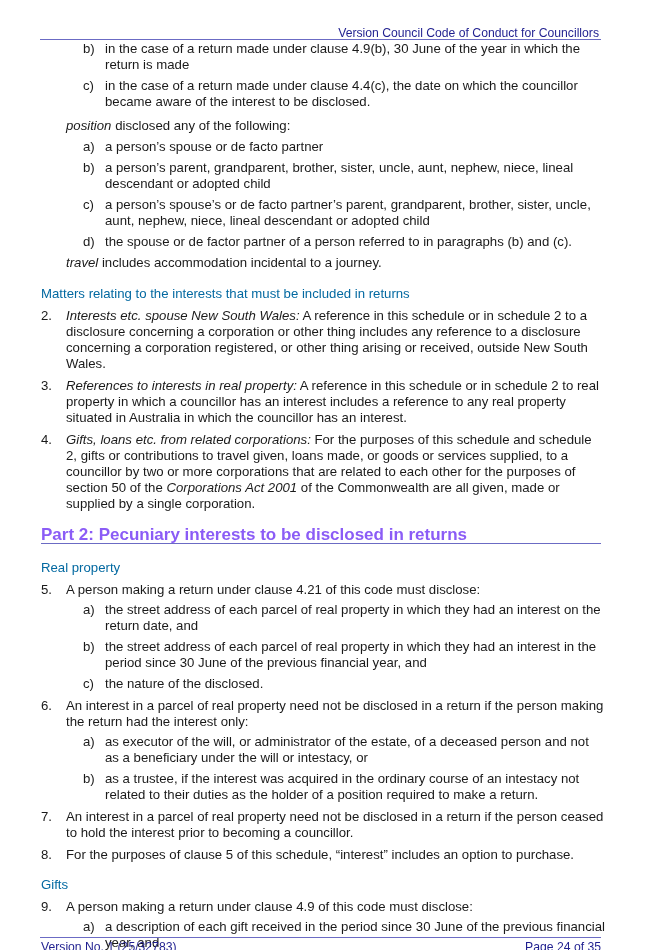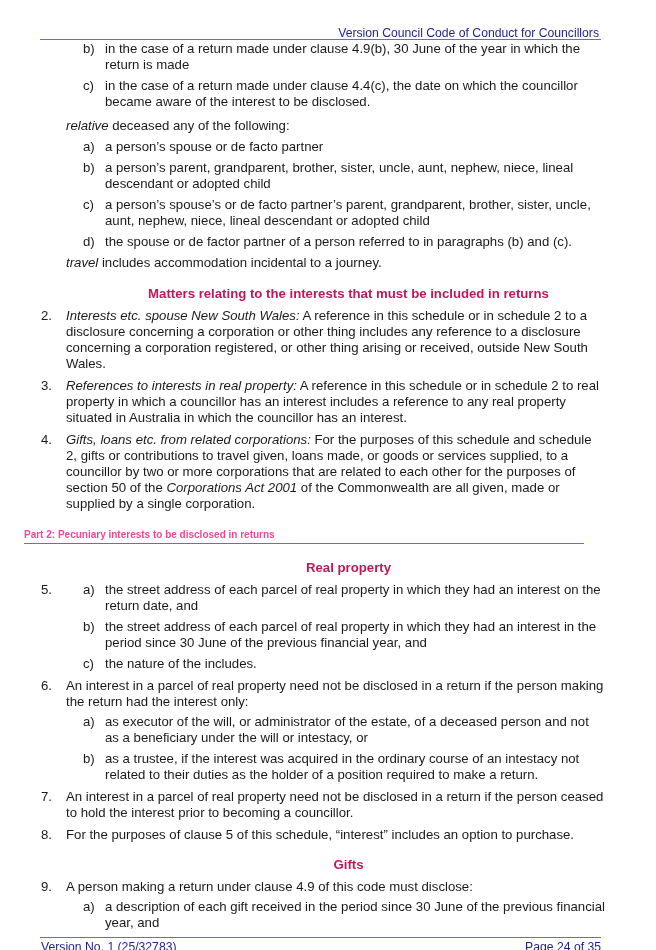--- a/index.html
+++ b/index.html
@@ -15,27 +15,26 @@
     position: absolute; left: 40px; width: 561px; top: 39px; height: 1px; background: #6b6bc4;
   }
   .content { position: absolute; left: 0; top: 41px; width: 656px; }
   .sub { position: relative; padding-left: 105px; padding-right: 50px; margin-bottom: 5px; }
   .sub .lbl { position: absolute; left: 83px; top: 0; }
   .def { padding-left: 66px; padding-right: 50px; margin-bottom: 5px; margin-top: 4px; }
   .num { position: relative; padding-left: 66px; padding-right: 50px; margin-bottom: 6px; }
   .num .lbl { position: absolute; left: 41px; top: 0; }
   em { font-style: italic; }
   .h2 {
-    color: #be185d; font-weight: bold; padding-left: 41px; margin-top: 15px; margin-bottom: 6px;
+    color: #0369a1; font-weight: normal; padding-left: 41px; margin-top: 15px; margin-bottom: 6px;
     font-size: 13.2px;
-    text-align: center;
   }
   .h1 {
-    color: #ec4899; font-weight: bold; margin-left: 24px; width: 560px; margin-top: 15px;
-    border-bottom: 1px solid #6b6bc4; padding-bottom: 0px; font-size: 10px;
+    color: #8b5cf6; font-weight: bold; margin-left: 41px; width: 560px; margin-top: 15px;
+    border-bottom: 1px solid #6b6bc4; padding-bottom: 0px; font-size: 17px;
   }
   .footer-rule {
     position: absolute; left: 40px; width: 561px; top: 937px; height: 1px; background: #6b6bc4;
   }
   .footer-left { position: absolute; left: 41px; top: 939px; color: #1f1f8f; font-size: 12.2px; }
   .footer-right { position: absolute; right: 55px; top: 939px; color: #1f1f8f; font-size: 12.2px; }
 </style>
 </head>
 <body>
 
@@ -46,21 +45,21 @@
   <div class="sub">
     <span class="lbl">b)</span>
     <span>in the case of a return made under clause 4.9(b), 30 June of the year in which the return is made</span>
   </div>
   <div class="sub">
     <span class="lbl">c)</span>
     <span>in the case of a return made under clause 4.4(c), the date on which the councillor became aware of the interest to be disclosed.</span>
   </div>
 
   <div class="def" style="margin-top:8px">
-    <em>relative</em><span> deceased any of the following:</span>
+    <em>position</em><span> disclosed any of the following:</span>
   </div>
   <div class="sub">
     <span class="lbl">a)</span>
     <span>a person’s spouse or de facto partner</span>
   </div>
   <div class="sub">
     <span class="lbl">b)</span>
     <span>a person’s parent, grandparent, brother, sister, uncle, aunt, nephew, niece, lineal descendant or adopted child</span>
   </div>
   <div class="sub">
@@ -90,32 +89,33 @@
     <span class="lbl">4.</span>
     <em>Gifts, loans etc. from related corporations:</em><span> For the purposes of this schedule and schedule 2, gifts or contributions to travel given, loans made, or goods or services supplied, to a councillor by two or more corporations that are related to each other for the purposes of section 50 of the </span><em>Corporations Act 2001</em><span> of the Commonwealth are all given, made or supplied by a single corporation.</span>
   </div>
 
   <div class="h1">Part 2: Pecuniary interests to be disclosed in returns</div>
 
   <div class="h2" style="margin-top:16px">Real property</div>
 
   <div class="num" style="margin-bottom:4px">
     <span class="lbl">5.</span>
+    <span>A person making a return under clause 4.21 of this code must disclose:</span>
   </div>
   <div class="sub">
     <span class="lbl">a)</span>
     <span>the street address of each parcel of real property in which they had an interest on the return date, and</span>
   </div>
   <div class="sub">
     <span class="lbl">b)</span>
     <span>the street address of each parcel of real property in which they had an interest in the period since 30 June of the previous financial year, and</span>
   </div>
   <div class="sub" style="margin-bottom:6px">
     <span class="lbl">c)</span>
-    <span>the nature of the includes.</span>
+    <span>the nature of the disclosed.</span>
   </div>
 
   <div class="num" style="margin-bottom:4px">
     <span class="lbl">6.</span>
     <span>An interest in a parcel of real property need not be disclosed in a return if the person making the return had the interest only:</span>
   </div>
   <div class="sub">
     <span class="lbl">a)</span>
     <span>as executor of the will, or administrator of the estate, of a deceased person and not as a beneficiary under the will or intestacy, or</span>
   </div>

